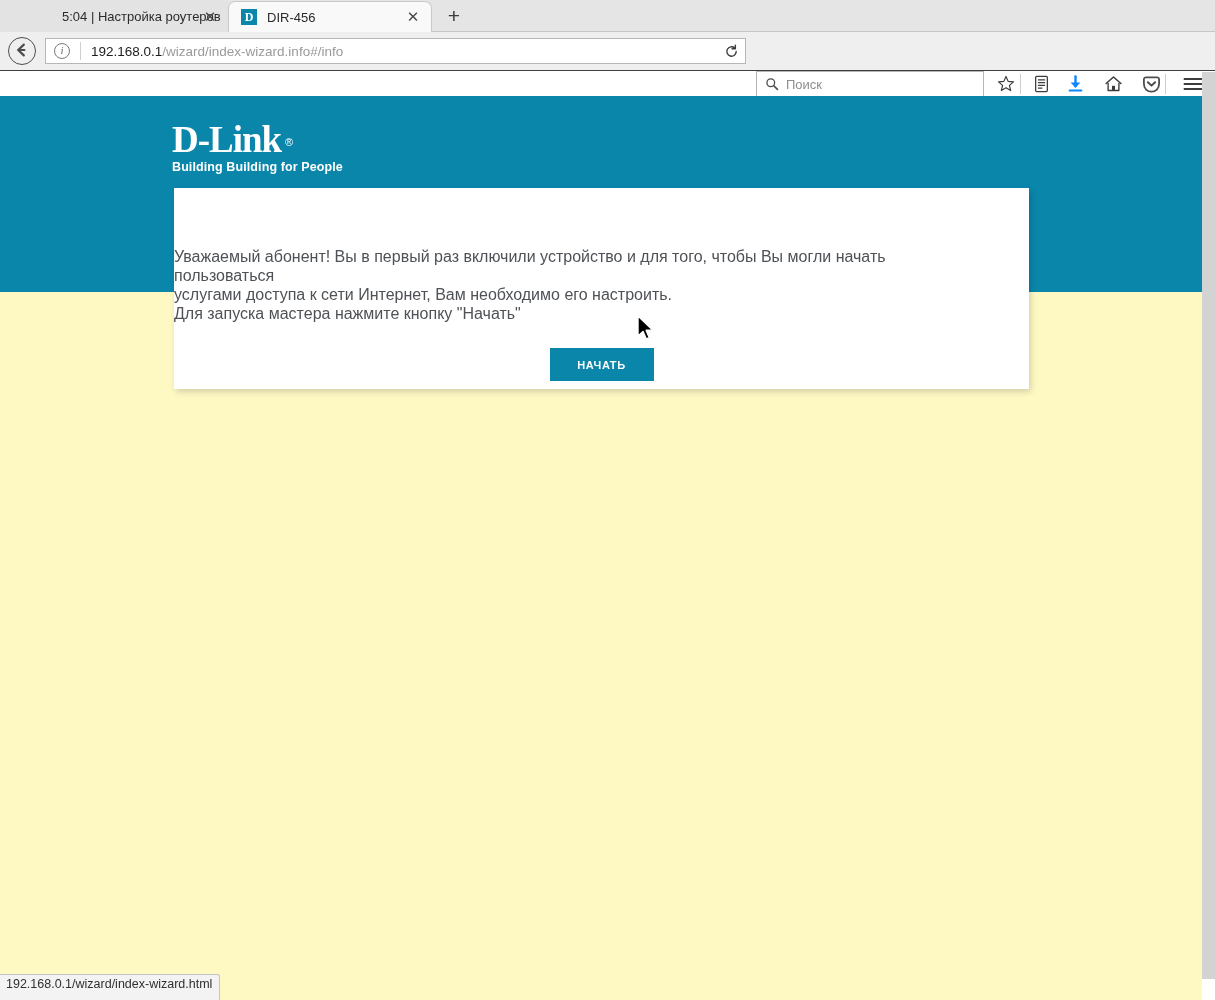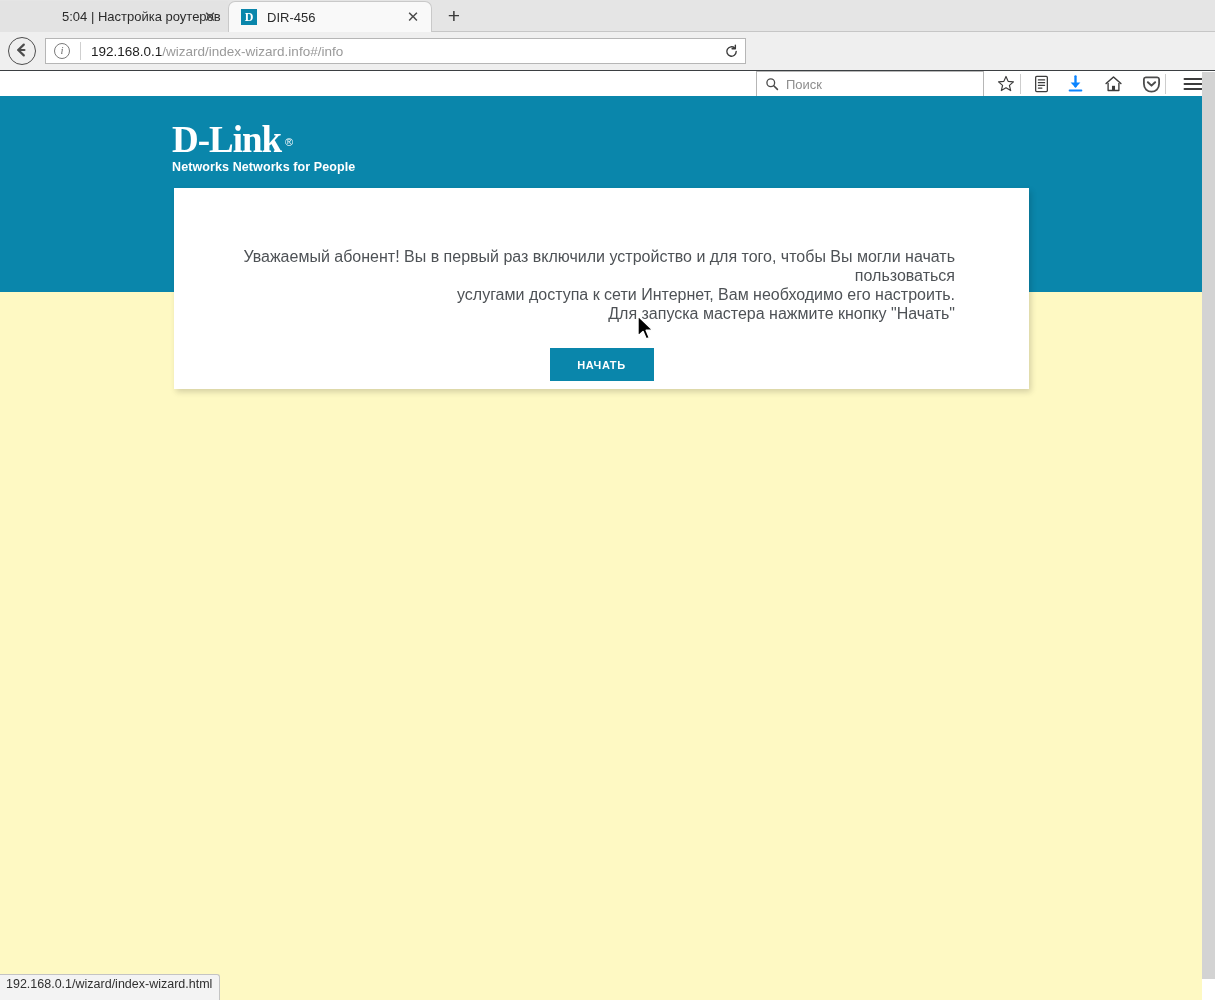--- a/index.html
+++ b/index.html
@@ -264,21 +264,21 @@
     left: 174px; top: 92px;
     width: 855px;
     height: 201px;
     background: #ffffff;
     box-shadow: 2px 3px 6px rgba(0,0,0,0.16);
   }
   .card-text {
     position: absolute;
     left: 0; top: 59px;
     width: 781px;
-    text-align: right;
+    text-align: left;
     font-size: 16px;
     line-height: 19px;
     color: #4e5256;
   }
   .card-text div { margin: 0; }
   .start-btn {
     position: absolute;
     left: 50%;
     transform: translateX(-50%);
     top: 160px;
@@ -417,21 +417,21 @@
         <path d="M1.5 3 H18.5 M1.5 8 H18.5 M1.5 13 H18.5" stroke="#3c3c3c" stroke-width="1.9" stroke-linecap="round"></path>
       </svg>
     </div>
   </div>
 
   <div class="viewport">
 
     <div class="site-header">
       <div class="logo">
         <div class="logo-main"><span>D-Link</span><span class="logo-reg">®</span></div>
-        <div class="logo-tag">Networks Networks for People</div>
+        <div class="logo-tag">Building Building for People</div>
       </div>
     </div>
 
     <div class="card">
       <div class="card-text">
         <div>Уважаемый абонент! Вы в первый раз включили устройство и для того, чтобы Вы могли начать пользоваться</div>
         <div>услугами доступа к сети Интернет, Вам необходимо его настроить.</div>
         <div>Для запуска мастера нажмите кнопку "Начать"</div>
       </div>
       <button class="start-btn">НАЧАТЬ</button>

